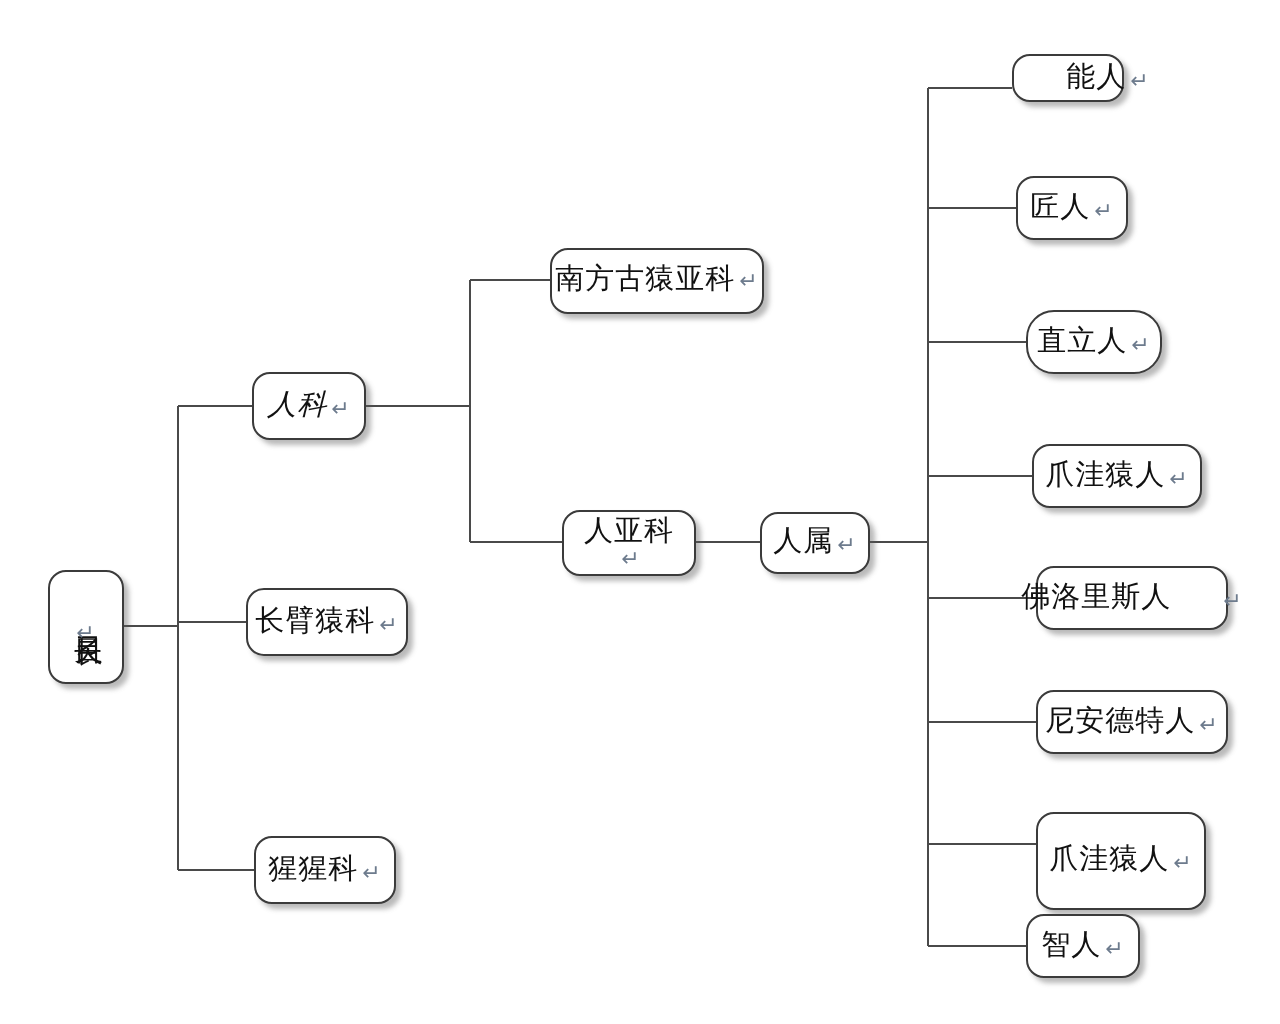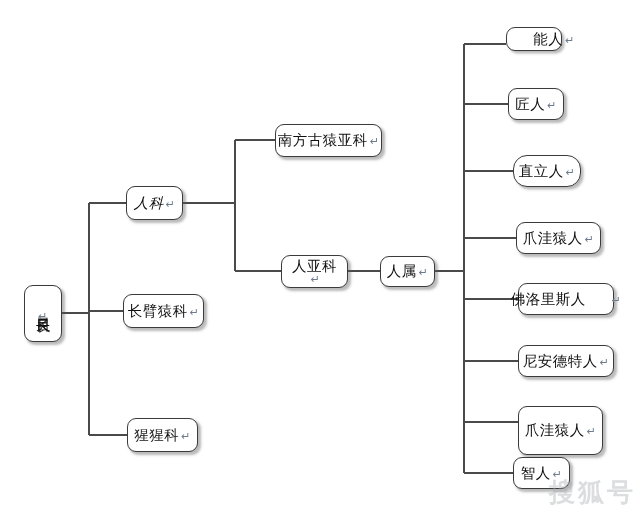--- a/index.html
+++ b/index.html
@@ -193,15 +193,14 @@
   <div class="node" style="left:518px; top:406px; width:85px; height:49px;">
     <span class="label">爪洼猿人</span>
       <span class="pilcrow">↵</span>
   </div>
 
   <div class="node" style="left:513px; top:457px; width:57px; height:32px;">
     <span class="label">智人</span>
       <span class="pilcrow">↵</span>
   </div>
 
-  <div id="watermark">搜狐号</div>
 
 </div>
 
 </body></html>

